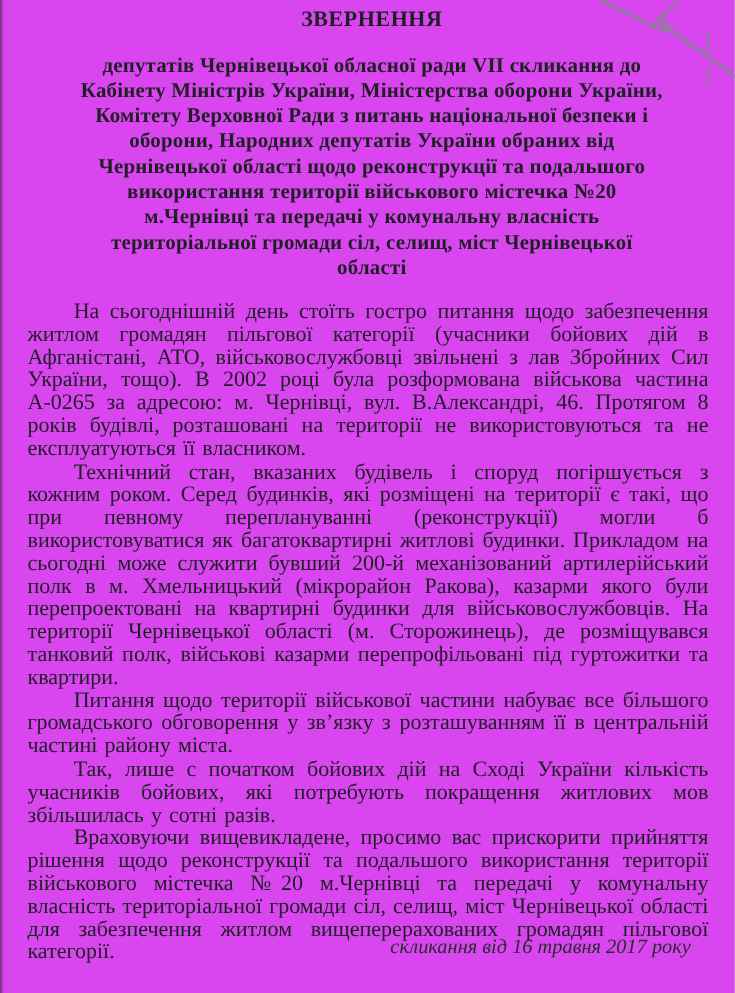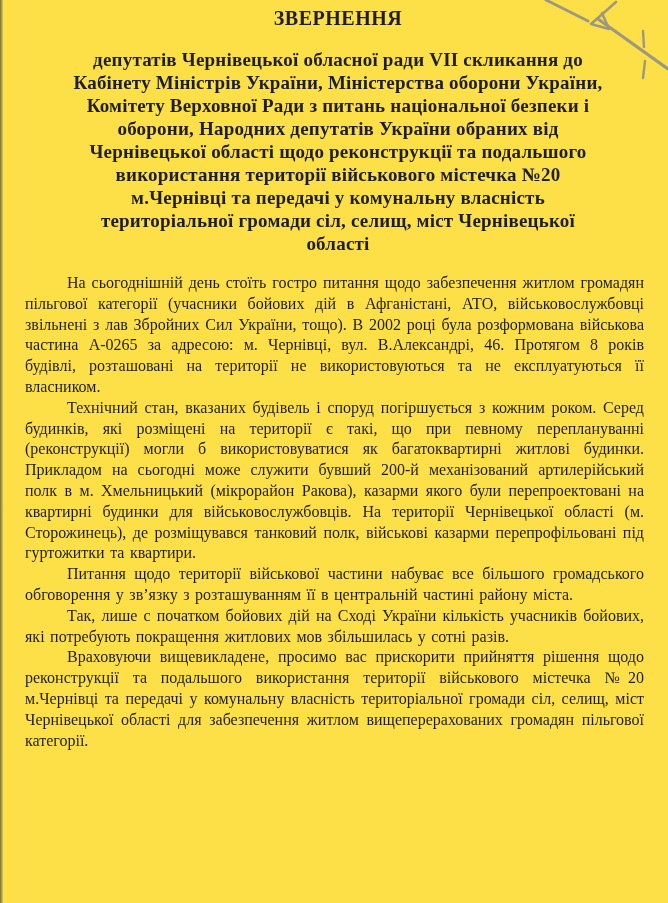--- a/index.html
+++ b/index.html
@@ -5,21 +5,21 @@
   html, body {
     margin: 0;
     padding: 0;
     background: #e8e8e8;
   }
   .page {
     position: relative;
     width: 668px;
     height: 903px;
     margin: 0 auto;
-    background: #fde047;
+    background: #d946ef;
     overflow: hidden;
     font-family: "Liberation Serif", "DejaVu Serif", serif;
     color: #1e1e24;
     box-sizing: border-box;
   }
   
   .scan-edge-left {
     position: absolute;
     left: 0; top: 0; bottom: 0;
     width: 3px;
@@ -47,21 +47,21 @@
     font-size: 20px;
     line-height: 24px;
     font-weight: bold;
     letter-spacing: 0.5px;
   }
   .doc-subtitle {
     margin: 18px;
   }
   .body-text {
     margin: 17px 24px 0 25px;
-    font-size: 16px;
+    font-size: 20px;
     line-height: 20.8px;
     text-align: justify;
   }
   .body-text p {
     margin: 0;
     text-indent: 42px;
     word-spacing: 1.5px;
   }
   .footer-note {
     position: absolute;
@@ -98,15 +98,16 @@
 
   <div class="body-text">
     <p>На сьогоднішній день стоїть гостро питання щодо забезпечення житлом громадян пільгової категорії (учасники бойових дій в Афганістані, АТО, військовослужбовці звільнені з лав Збройних Сил України, тощо). В 2002 році була розформована військова частина А-0265 за адресою: м. Чернівці, вул. В.Александрі, 46. Протягом 8 років будівлі, розташовані на території не використовуються та не експлуатуються її власником.</p>
     <p>Технічний стан, вказаних будівель і споруд погіршується з кожним роком. Серед будинків, які розміщені на території є такі, що при певному переплануванні (реконструкції) могли б використовуватися як багатоквартирні житлові будинки. Прикладом на сьогодні може служити бувший 200-й механізований артилерійський полк в м. Хмельницький (мікрорайон Ракова), казарми якого були перепроектовані на квартирні будинки для військовослужбовців. На території Чернівецької області (м. Сторожинець), де розміщувався танковий полк, військові казарми перепрофільовані під гуртожитки та квартири.</p>
     <p>Питання щодо території військової частини набуває все більшого громадського обговорення у зв’язку з розташуванням її в центральній частині району міста.</p>
     <p>Так, лише с початком бойових дій на Сході України кількість учасників бойових, які потребують покращення житлових мов збільшилась у сотні разів.</p>
     <p>Враховуючи вищевикладене, просимо вас прискорити прийняття рішення щодо реконструкції та подальшого використання території військового містечка №20 м.Чернівці та передачі у комунальну власність територіальної громади сіл, селищ, міст Чернівецької області для забезпечення житлом вищеперерахованих громадян пільгової категорії.</p>
   </div>
 
   <div class="footer-note">
+    <div>скликання від 16 травня  2017 року</div>
   </div>
 
 </div>
 
 </body></html>

